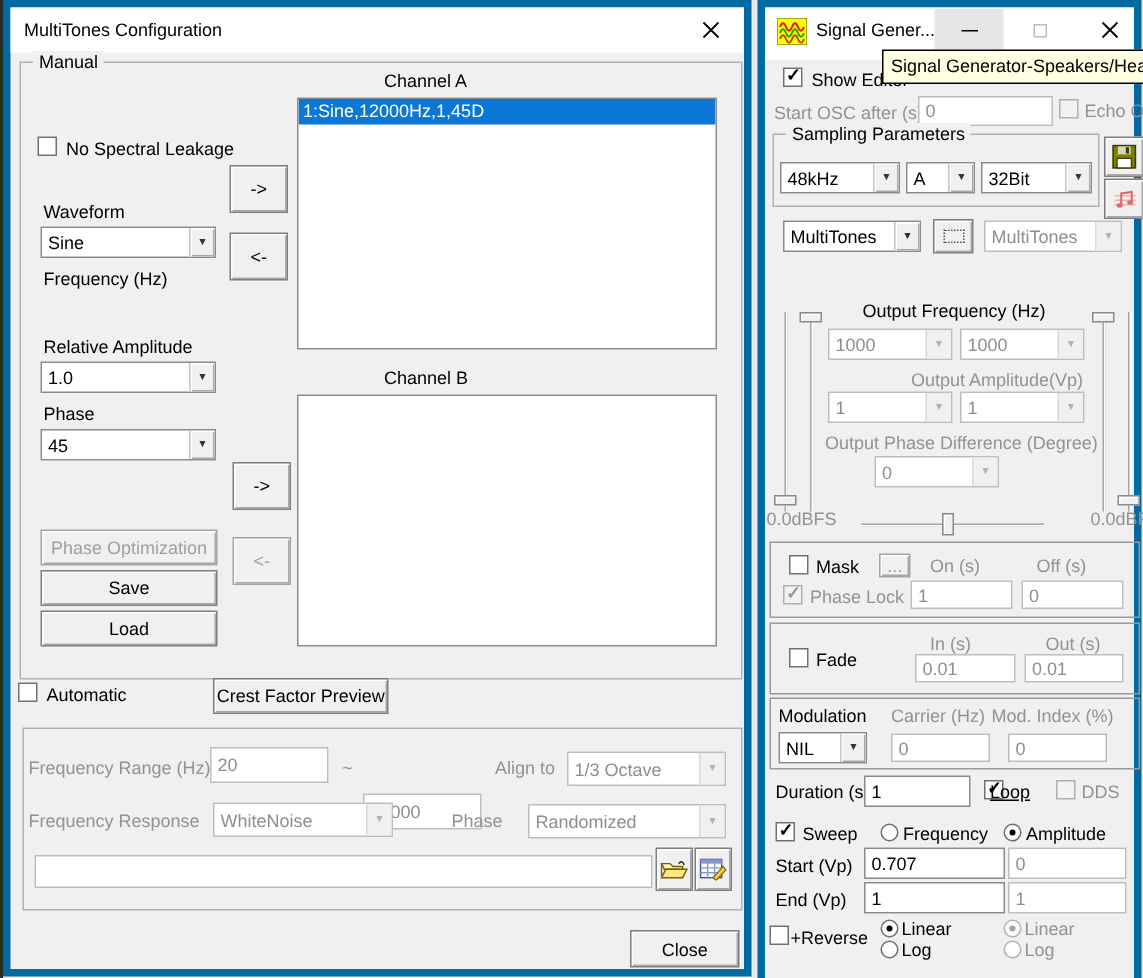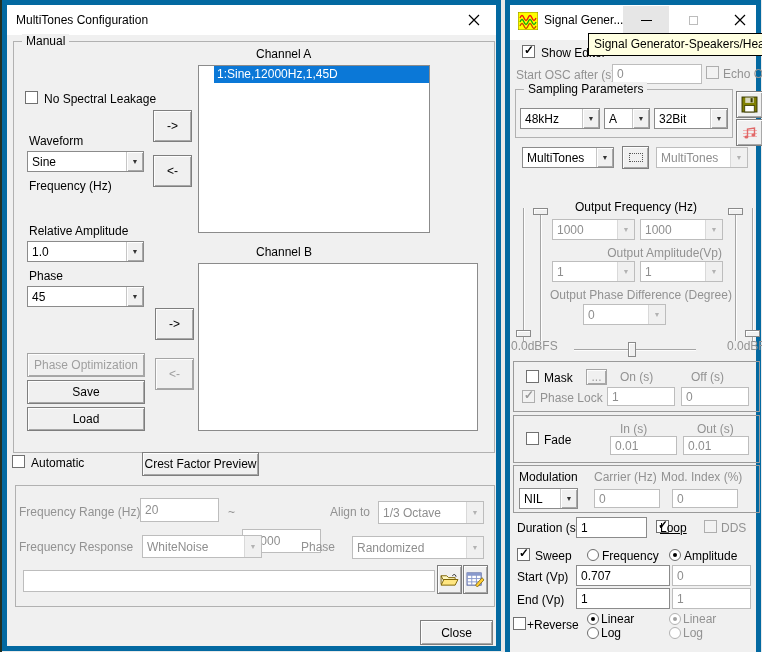--- a/index.html
+++ b/index.html
@@ -87,21 +87,21 @@
   </div>
 
   <div class="grp" style="left:6px;top:36px;width:482px;height:412px;">
     <span class="glabel">Manual</span>
   </div>
 
   <span class="cb" style="left:18px;top:86px;"></span>
   <span class="lbl" style="left:37px;top:87px;">No Spectral Leakage</span>
 
   <span class="lbl" style="left:249px;top:42px;">Channel A</span>
-  <div class="listbox" style="left:191px;top:60px;width:232px;height:168px;padding-left:15px;">
+  <div class="listbox" style="left:191px;top:60px;width:280px;height:168px;">
     <div class="li-sel" id="li-sel-a" style="background: rgb(11, 120, 215);">1:Sine,12000Hz,1,45D</div>
   </div>
 
   <div class="btn" style="left:146px;top:105px;width:39px;height:32px;">-&gt;</div>
   <div class="btn" style="left:146px;top:150px;width:39px;height:32px;">&lt;-</div>
 
   <span class="lbl" style="left:22px;top:129px;">Waveform</span>
   <div class="combo" style="left:20px;top:146px;width:117px;height:21px;">
     <span>Sine</span>
     <span class="drop"></span>

